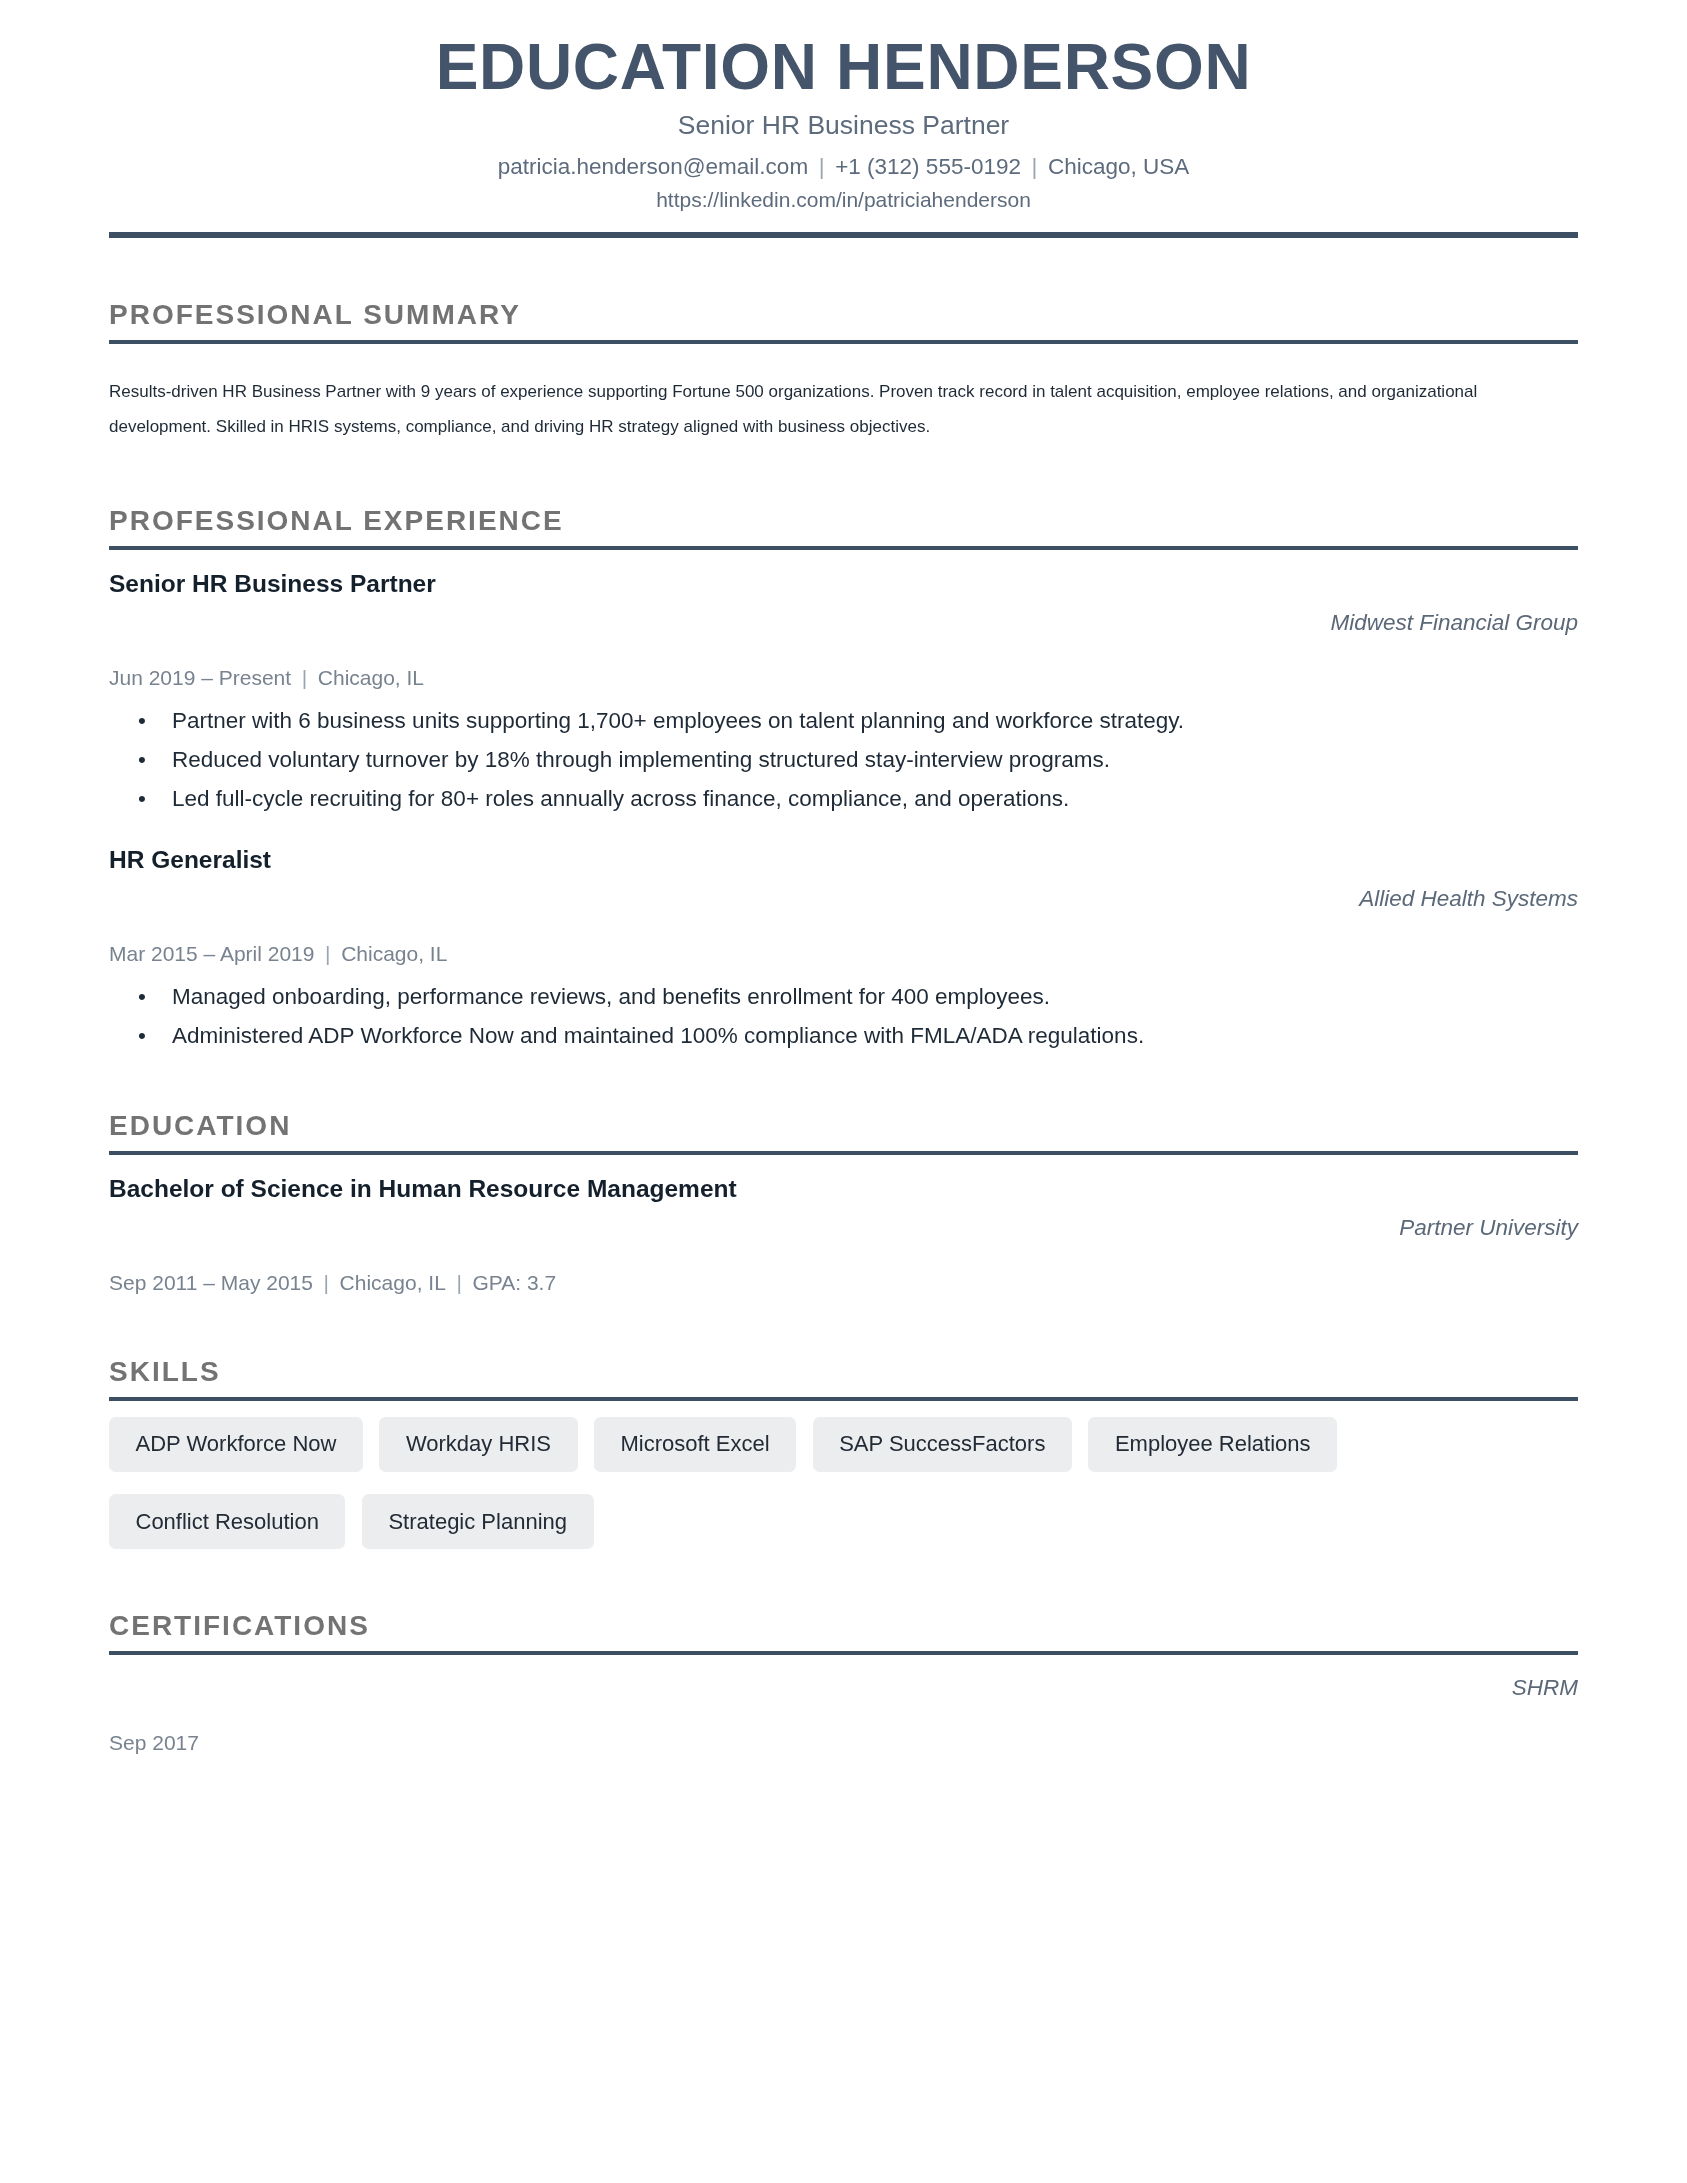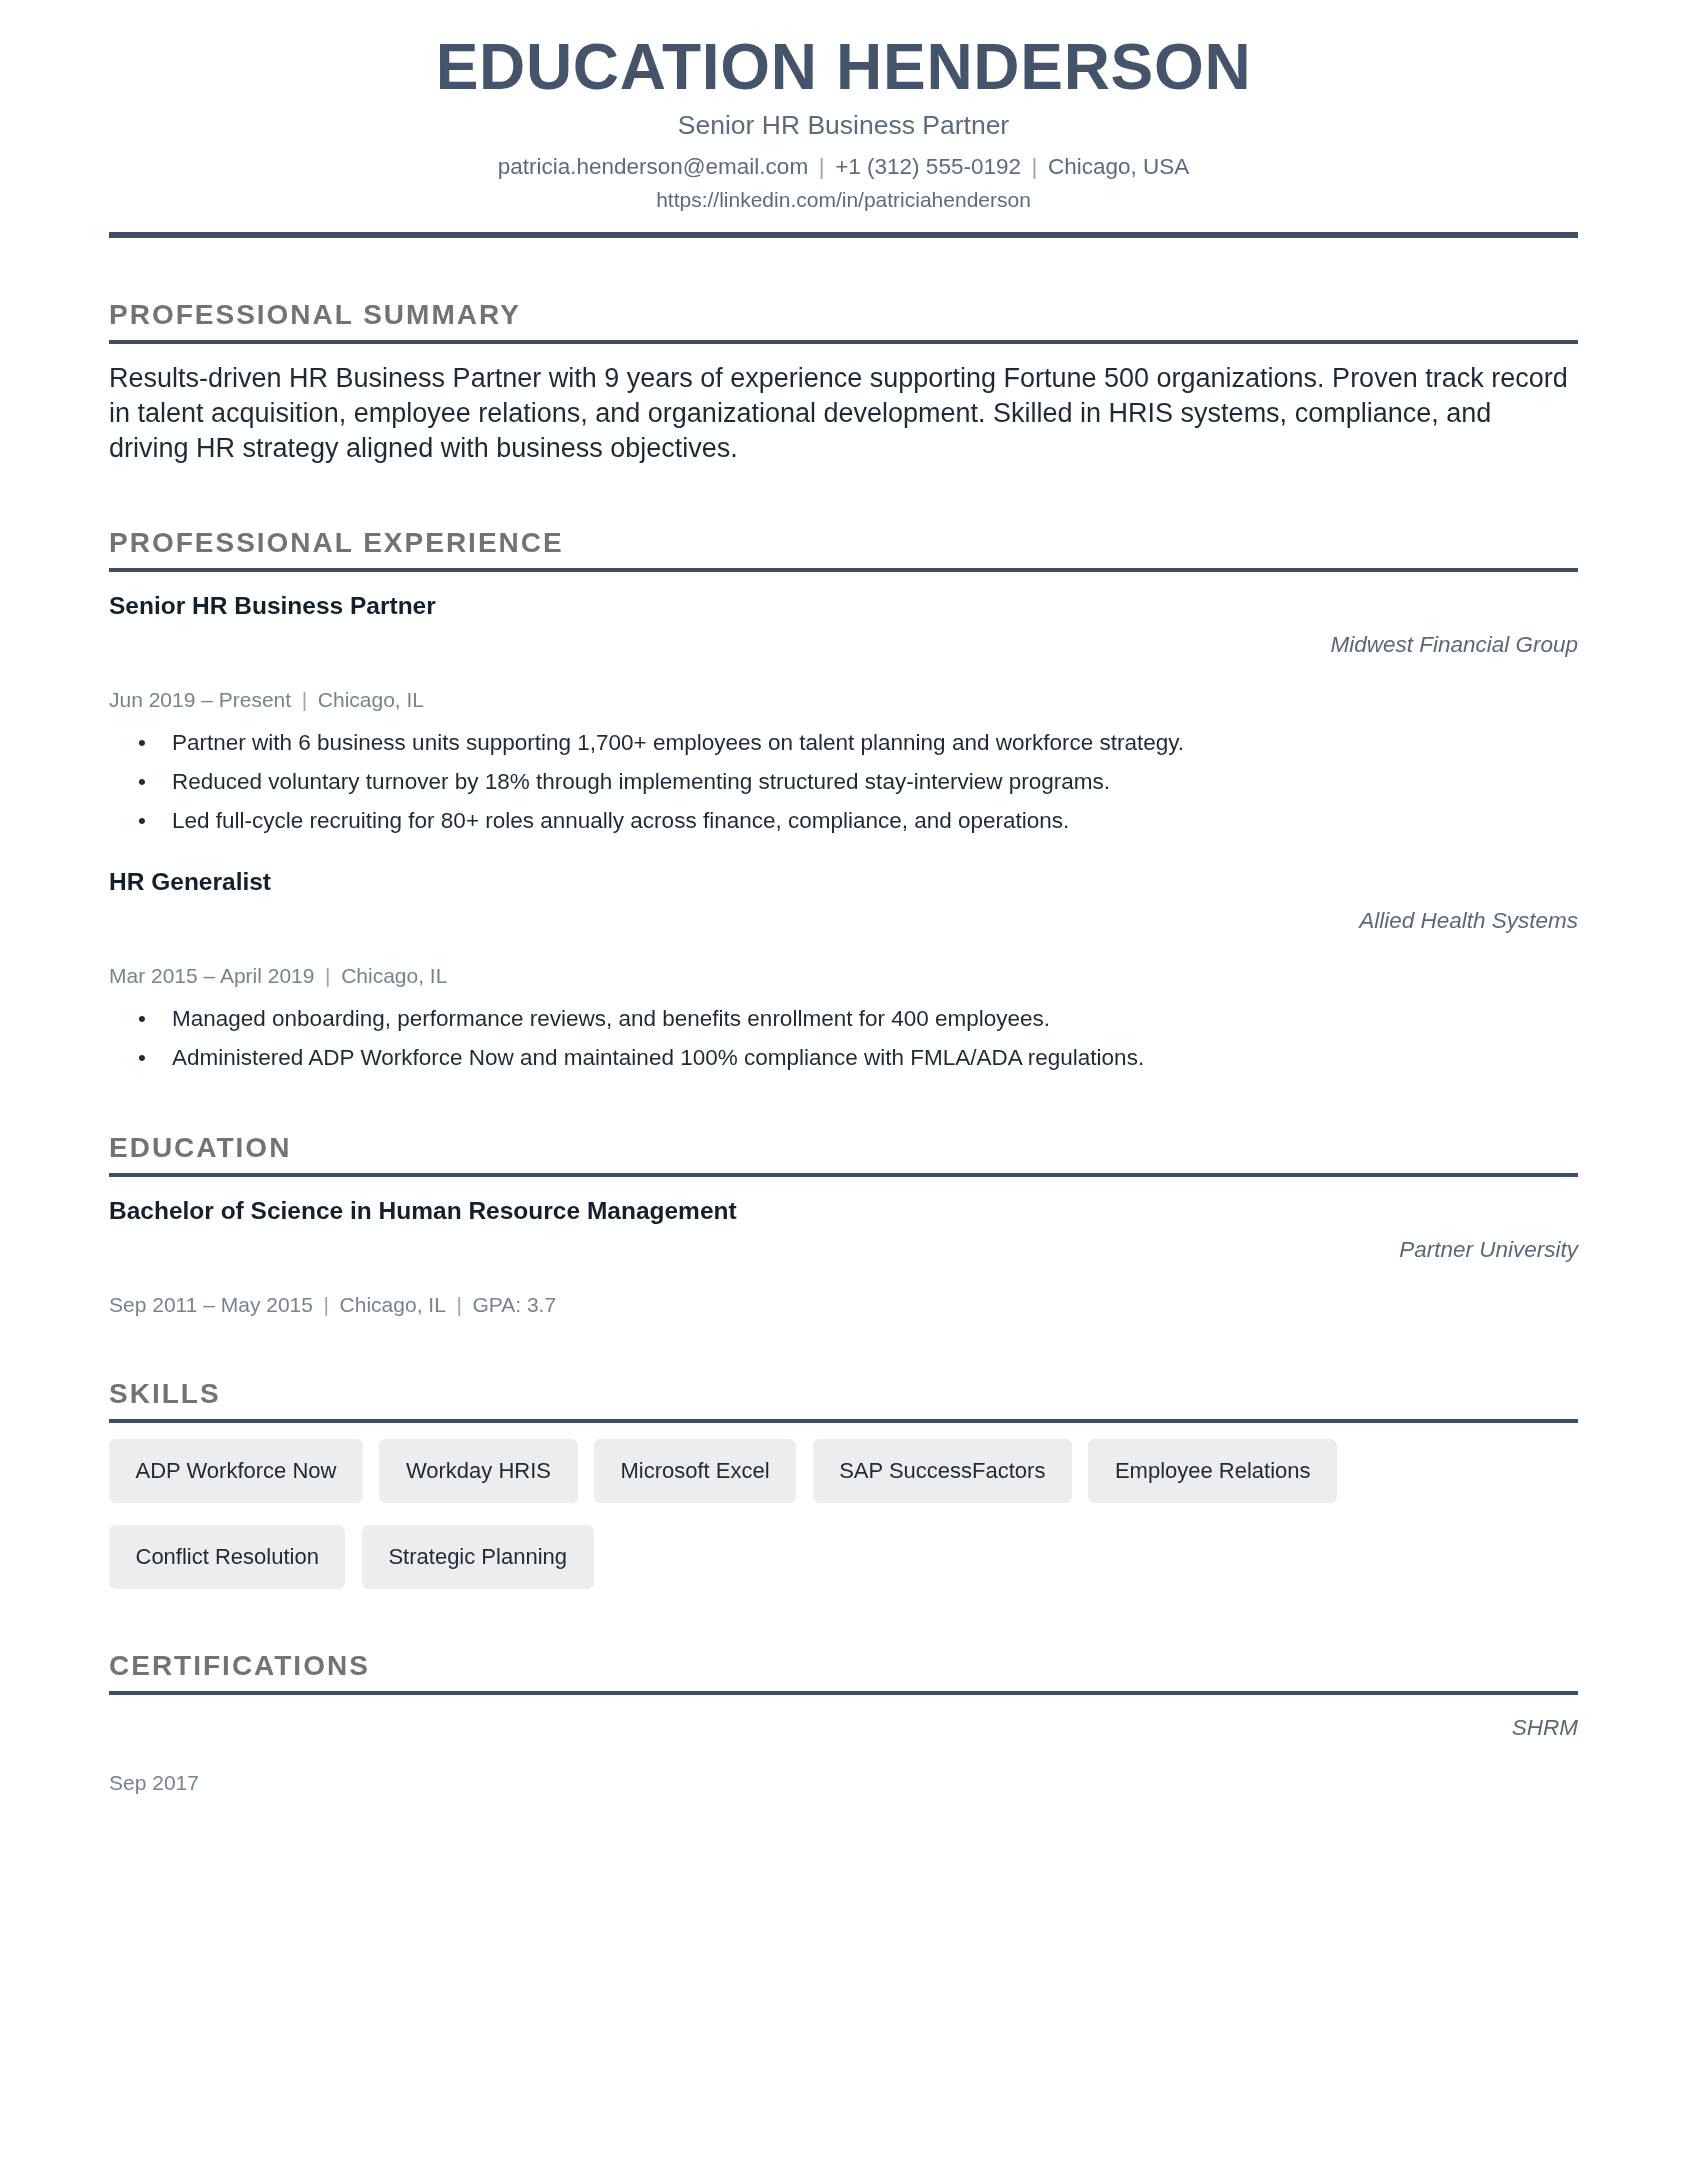--- a/index.html
+++ b/index.html
@@ -50,22 +50,22 @@
   .section-heading {
     font-size: 28px;
     font-weight: 700;
     letter-spacing: 2px;
     color: #737373;
     padding-bottom: 9px;
     border-bottom: 4.6px solid #3d4f63;
   }
 
   .summary-text {
-    margin-top: 17px;
-    font-size: 27px;
+    margin-top: 30px;
+    font-size: 17px;
     line-height: 35px;
     color: #1f2a37;
   }
 
   
   .job { margin-top: 20px; }
   .job + .job { margin-top: 34px; }
   .job-title {
     font-size: 24.5px;
     font-weight: 700;
@@ -106,21 +106,21 @@
   
   .pills {
     margin-top: 16px;
     display: flex;
     flex-wrap: wrap;
     gap: 22.5px 16.5px;
   }
   .pill {
     background: #ebedee;
     border-radius: 6.6px;
-    height: 64px;
+    height: 55px;
     padding: 0 26.5px;
     display: inline-flex;
     align-items: center;
     font-size: 22px;
     color: #222b36;
   }
 </style>
 </head>
 <body>
 

